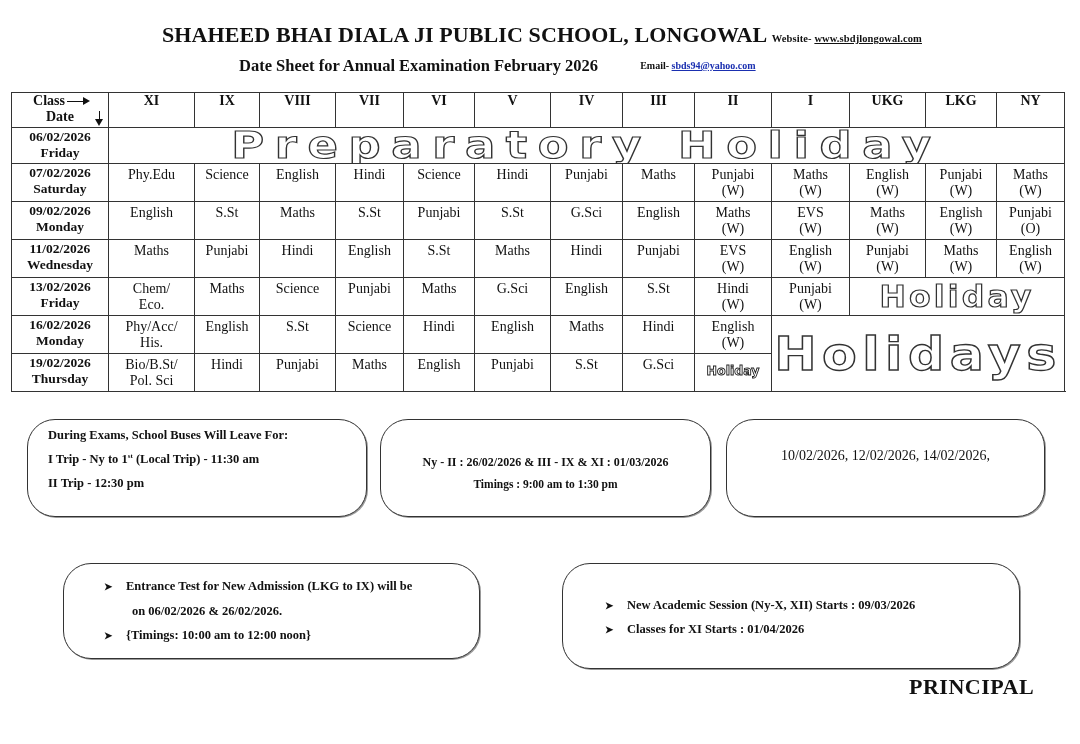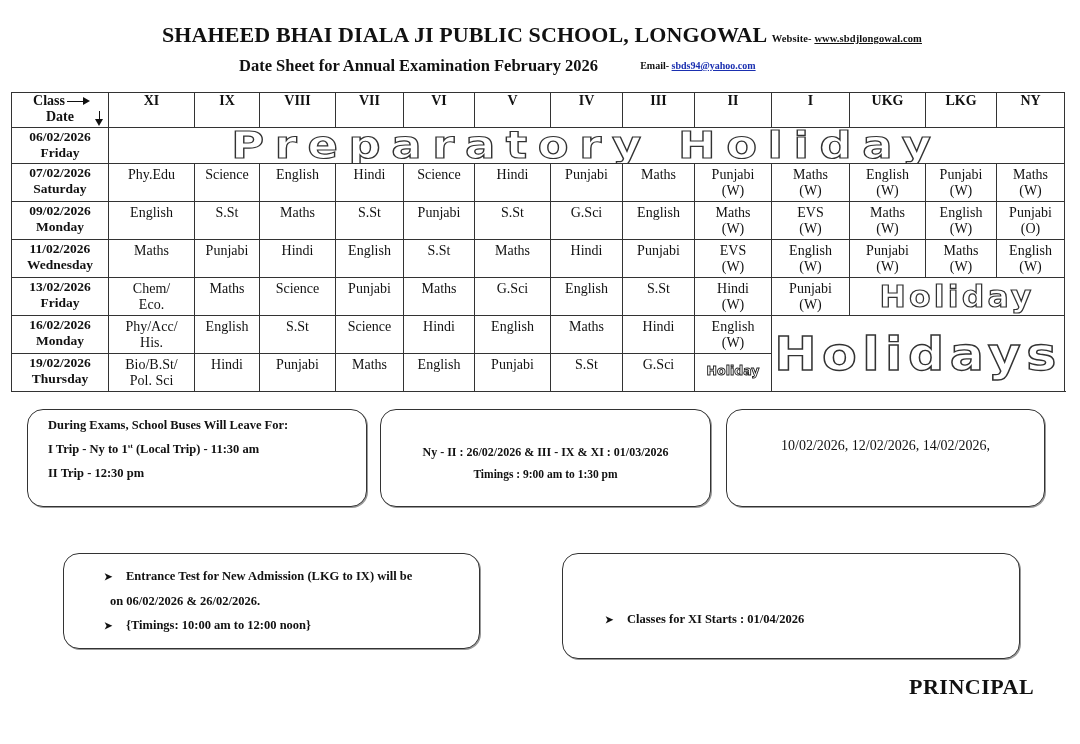--- a/index.html
+++ b/index.html
@@ -21,21 +21,21 @@
   .corner .arr-r::after { content:""; position:absolute; right:-3px; top:-5px; border-left:7px solid #111; border-top:4px solid transparent; border-bottom:4px solid transparent; }
   .corner .arr-d { position:absolute; right:8px; top:18px; width:0; height:12px; border-left:1.5px solid #111; }
   .corner .arr-d::after { content:""; position:absolute; left:-5px; bottom:-3px; border-top:7px solid #111; border-left:4px solid transparent; border-right:4px solid transparent; }
   .outline { font-family:"DejaVu Sans", sans-serif; font-weight:bold; color:#fff; -webkit-text-stroke:1.2px #333; white-space:nowrap; }
   .big1 { font-size:38px; letter-spacing:9px; line-height:34px; display:block; transform:scaleX(1.18); transform-origin:center; margin-top:-1px; }
   .big2 { font-size:30px; letter-spacing:3px; line-height:34px; display:block; transform:scaleX(1.05); margin-top:0; }
   .big3 { font-size:46px; letter-spacing:5px; line-height:70px; display:block; transform:scaleX(1.1); -webkit-text-stroke:1.4px #333; }
   .small-hol { font-size:12.5px; -webkit-text-stroke:0.9px #222; display:block; margin-top:9px; letter-spacing:0px; }
   td.mid { vertical-align:middle !important; }
 
-  .box { position:absolute; border:1.4px solid #333; border-radius:16px; background:#fff; box-shadow:1px 1px 0 #999; }
+  .box { position:absolute; border:1.4px solid #333; border-radius:28px; background:#fff; box-shadow:1px 1px 0 #999;margin-top:10px; }
   .b1 { left:27px; top:409px; width:338px; height:96px; }
   .b2 { left:380px; top:409px; width:329px; height:96px; }
   .b3 { left:726px; top:409px; width:317px; height:96px; }
   .b4 { left:63px; top:553px; width:415px; height:94px; }
   .b5 { left:562px; top:553px; width:456px; height:104px; }
   .b1 .l { position:absolute; left:20px; font-size:12.5px; font-weight:bold; white-space:nowrap; }
   .b1 sup { font-size:7px; }
   .b2 .l { position:absolute; left:0; width:100%; text-align:center; font-size:12px; font-weight:bold; white-space:nowrap; }
   .b3 .l { position:absolute; left:0; width:100%; text-align:center; font-size:14px; white-space:nowrap; }
   .bul { position:absolute; font-size:12.5px; font-weight:bold; white-space:nowrap; }
@@ -214,21 +214,22 @@
   <div class="l" style="top:35px">Ny - II : 26/02/2026  &amp;  III - IX &amp; XI : 01/03/2026</div>
   <div class="l" style="top:58px;font-size:11.5px">Timings : 9:00 am to 1:30 pm</div>
 </div>
 
 <div class="box b3">
   <div class="l" style="top:28px">10/02/2026, 12/02/2026, 14/02/2026,</div>
 </div>
 
 <div class="box b4">
   <div class="bul" style="left:40px;top:15px"><span class="ar">➤</span><span>Entrance Test for New Admission (LKG to IX) will be</span></div>
-  <div class="bul" style="left:46px;top:40px">on 06/02/2026 &amp; 26/02/2026.</div>
+  <div class="bul" style="left:68px;top:40px">on 06/02/2026 &amp; 26/02/2026.</div>
   <div class="bul" style="left:40px;top:64px"><span class="ar">➤</span><span>{Timings: 10:00 am to 12:00 noon}</span></div>
 </div>
 
 <div class="box b5">
+  <div class="bul" style="left:42px;top:34px"><span class="ar">➤</span><span>New Academic Session (Ny-X, XII) Starts : 09/03/2026</span></div>
   <div class="bul" style="left:42px;top:58px"><span class="ar">➤</span><span>Classes for XI Starts : 01/04/2026</span></div>
 </div>
 
 <div class="principal">PRINCIPAL</div>
 
 </body></html>

